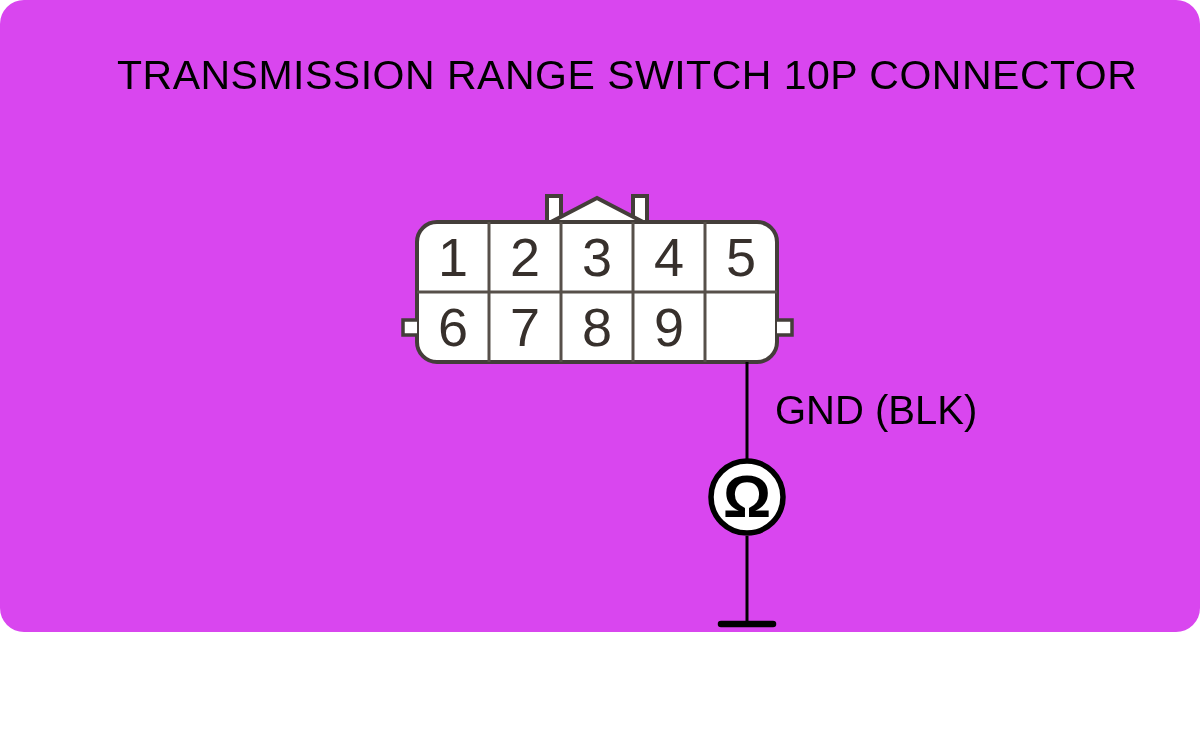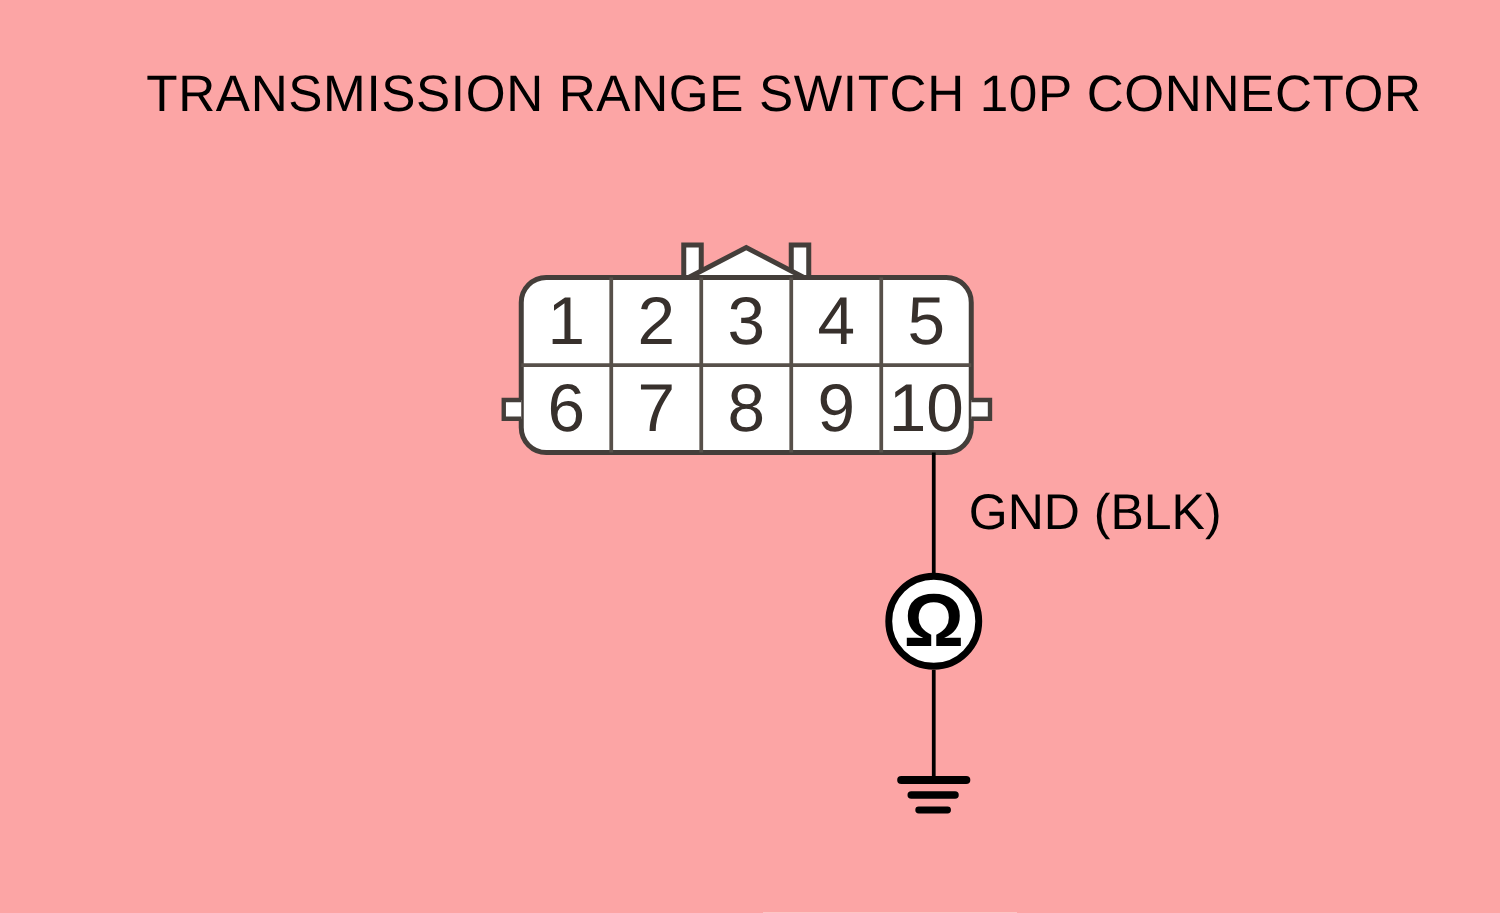--- a/index.html
+++ b/index.html
@@ -1,22 +1,23 @@
 <!DOCTYPE html>
 <html><head>
 <meta charset="utf-8">
 <style>
   html, body { margin: 0; padding: 0; }
   body { background: #ffffff; font-family: "Liberation Sans", sans-serif; }
   .page {
     position: relative;
     width: 1200px;
-    height: 730px;
-    background: #fca5a5;
+    height: 632px;
+    background: #d946ef;
     overflow: hidden;
+    border-radius: 24px;
   }
   .title {
     position: absolute;
     left: 117px;
     top: 52px;
     font-size: 41px;
     color: #000000;
     white-space: nowrap;
     letter-spacing: 0.5px;
   }
@@ -110,21 +111,20 @@
   <div class="pin" style="left:417px; top:222px;">1</div>
   <div class="pin" style="left:489px; top:222px;">2</div>
   <div class="pin" style="left:561px; top:222px;">3</div>
   <div class="pin" style="left:633px; top:222px;">4</div>
   <div class="pin" style="left:705px; top:222px;">5</div>
 
   <div class="pin" style="left:417px; top:292px;">6</div>
   <div class="pin" style="left:489px; top:292px;">7</div>
   <div class="pin" style="left:561px; top:292px;">8</div>
   <div class="pin" style="left:633px; top:292px;">9</div>
-  <div class="pin" style="left:705px; top:292px;">10</div>
 
   <div class="ohm">
     <span>Ω</span>
   </div>
 
   <div class="gnd-label">GND (BLK)</div>
 
 
 </div>
 

